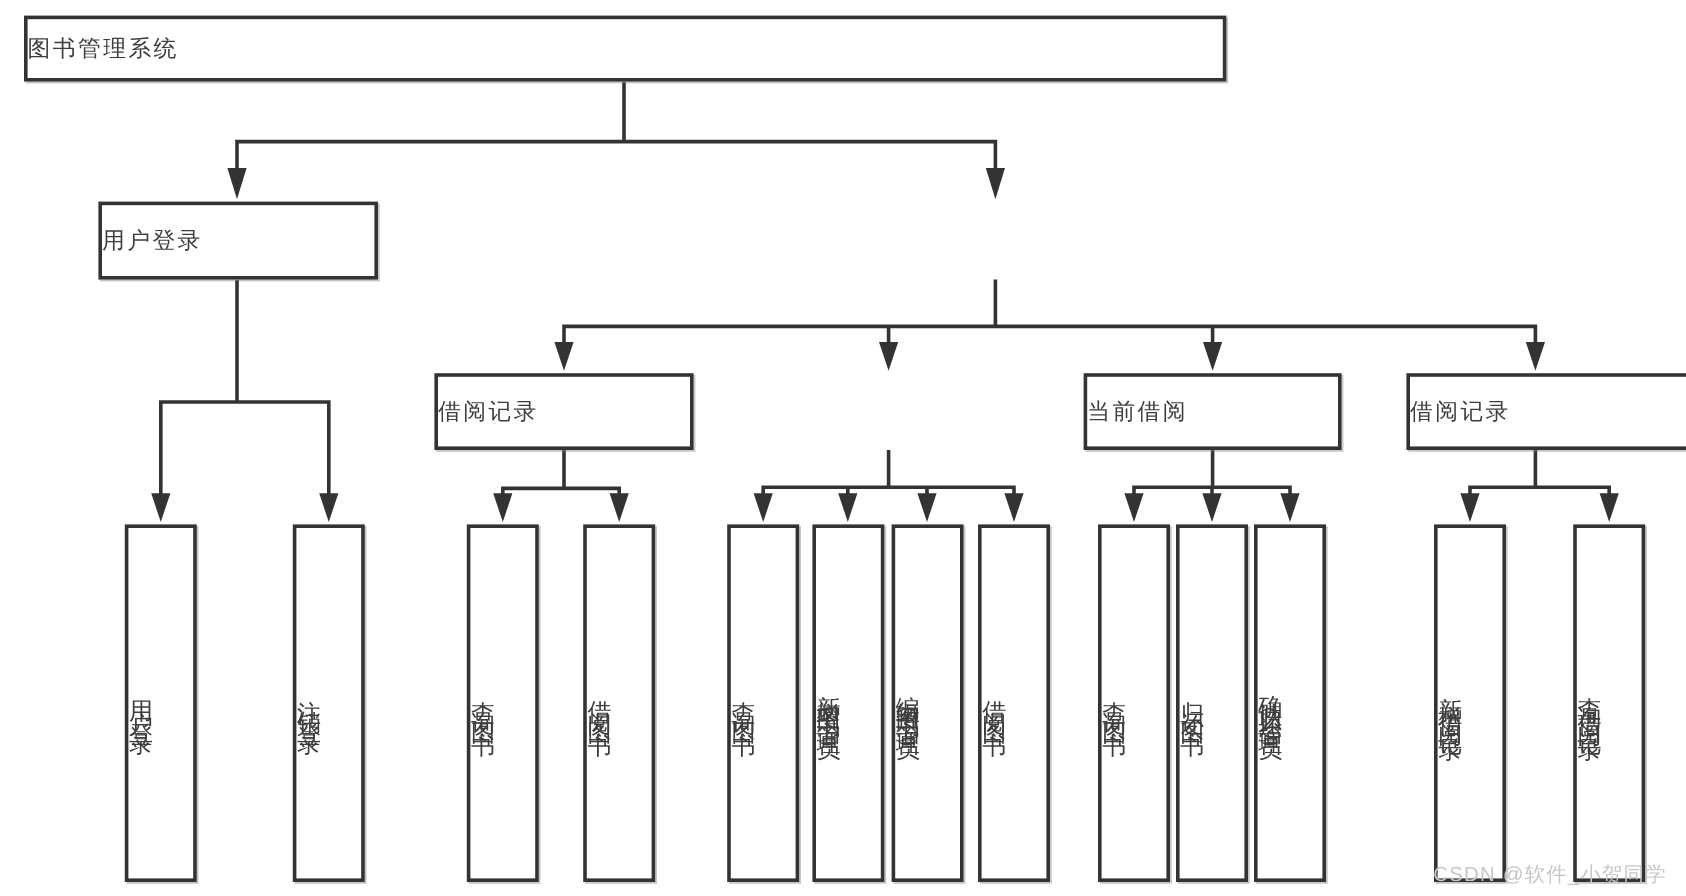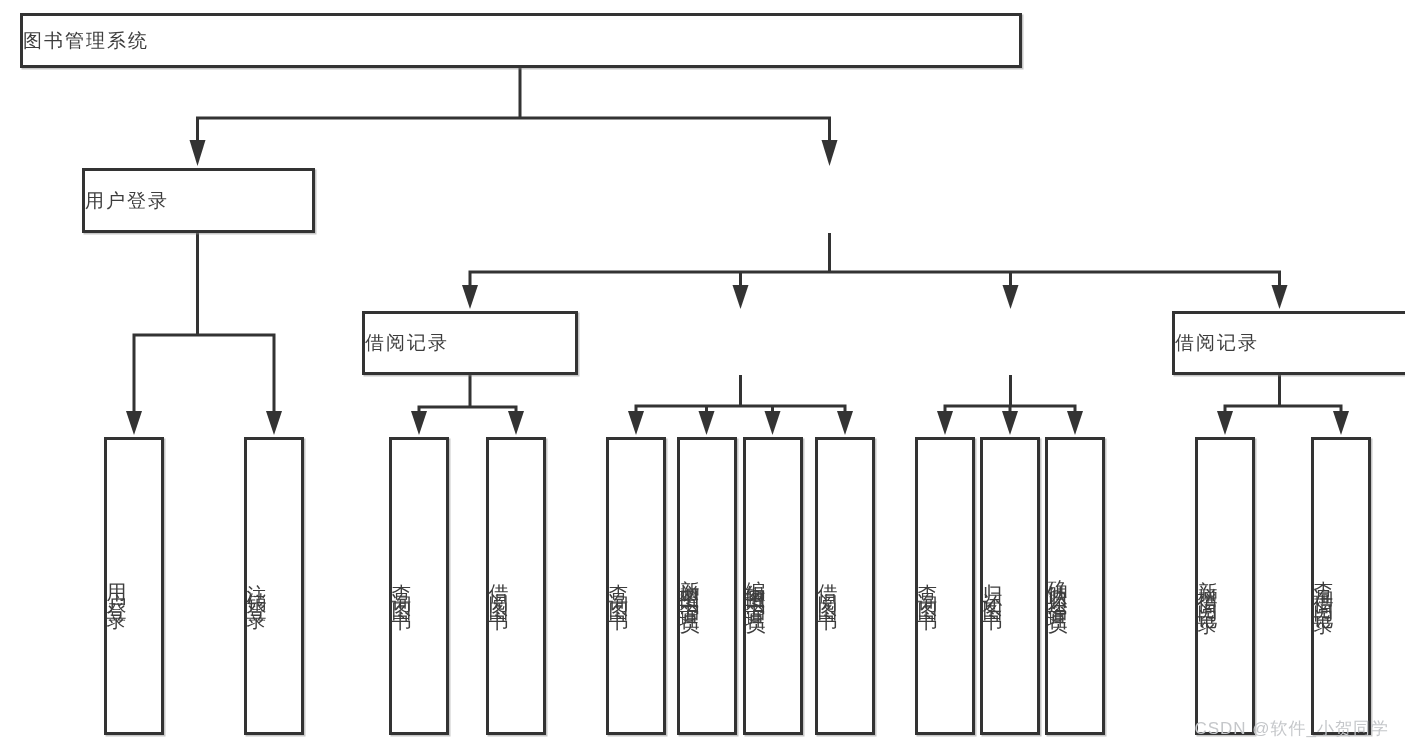--- a/index.html
+++ b/index.html
@@ -120,20 +120,23 @@
     <span class="lbl">图书管理系统</span>
   </div>
 
   <div class="node" style="left:82px;top:168px;width:233px;height:65px">
     <span class="lbl">用户登录</span>
   </div>
 
   <div class="node" style="left:362px;top:311px;width:216px;height:64px">
     <span class="lbl">借阅记录</span>
   </div>
+  <div class="node" style="left:903px;top:311px;width:215px;height:64px">
+    <span class="lbl">当前借阅</span>
+  </div>
   <div class="node" style="left:1172px;top:311px;width:243px;height:64px">
     <span class="lbl">借阅记录</span>
   </div>
 
   <div class="node leaf" style="left:104px;top:437px;width:60px;height:298px">
     <span class="lbl">用户登录</span>
   </div>
   <div class="node leaf" style="left:244px;top:437px;width:60px;height:298px">
     <span class="lbl">注销登录</span>
   </div>

